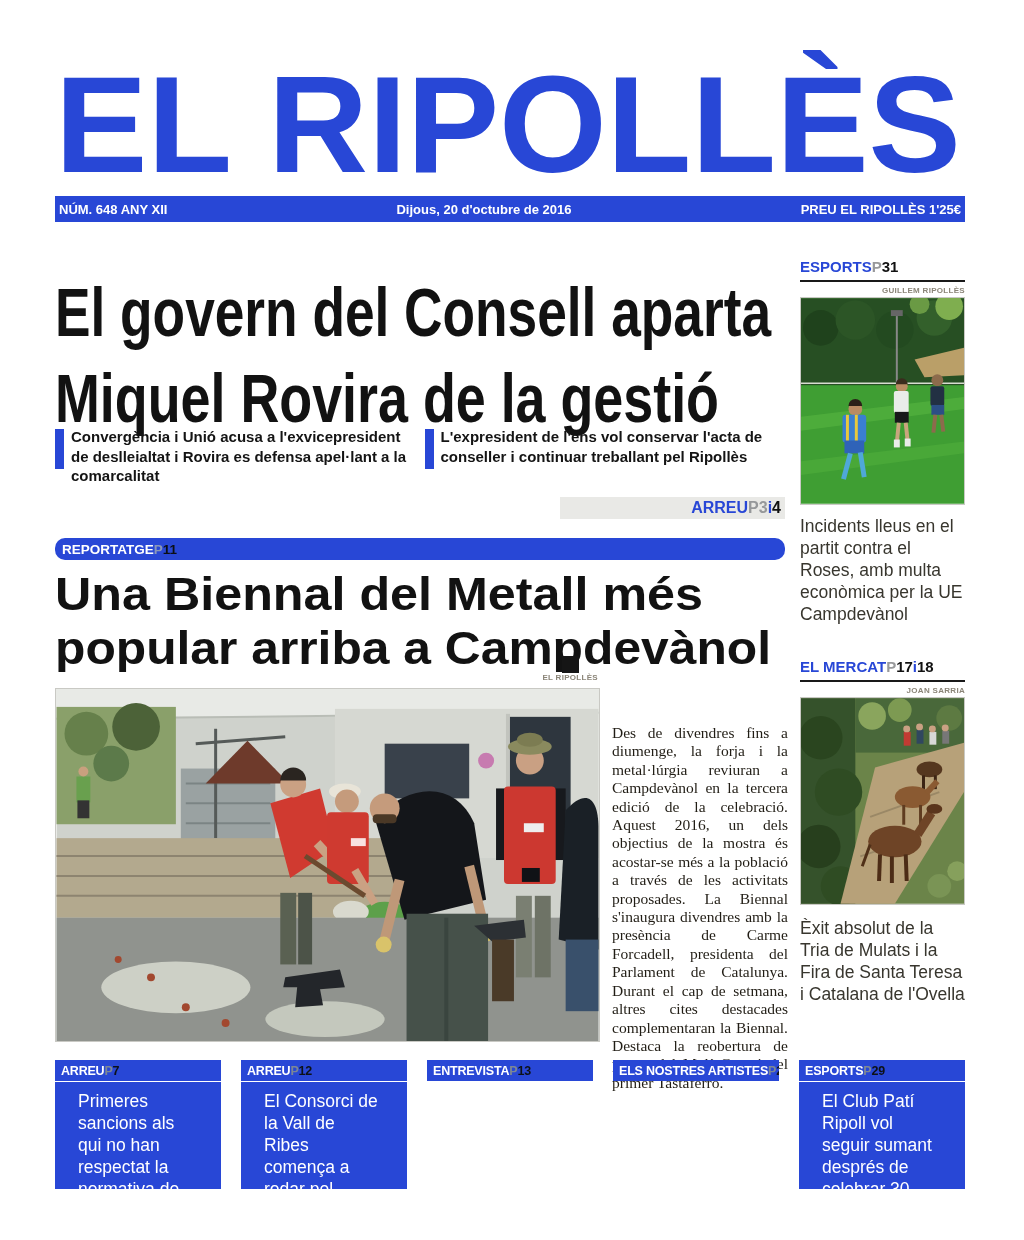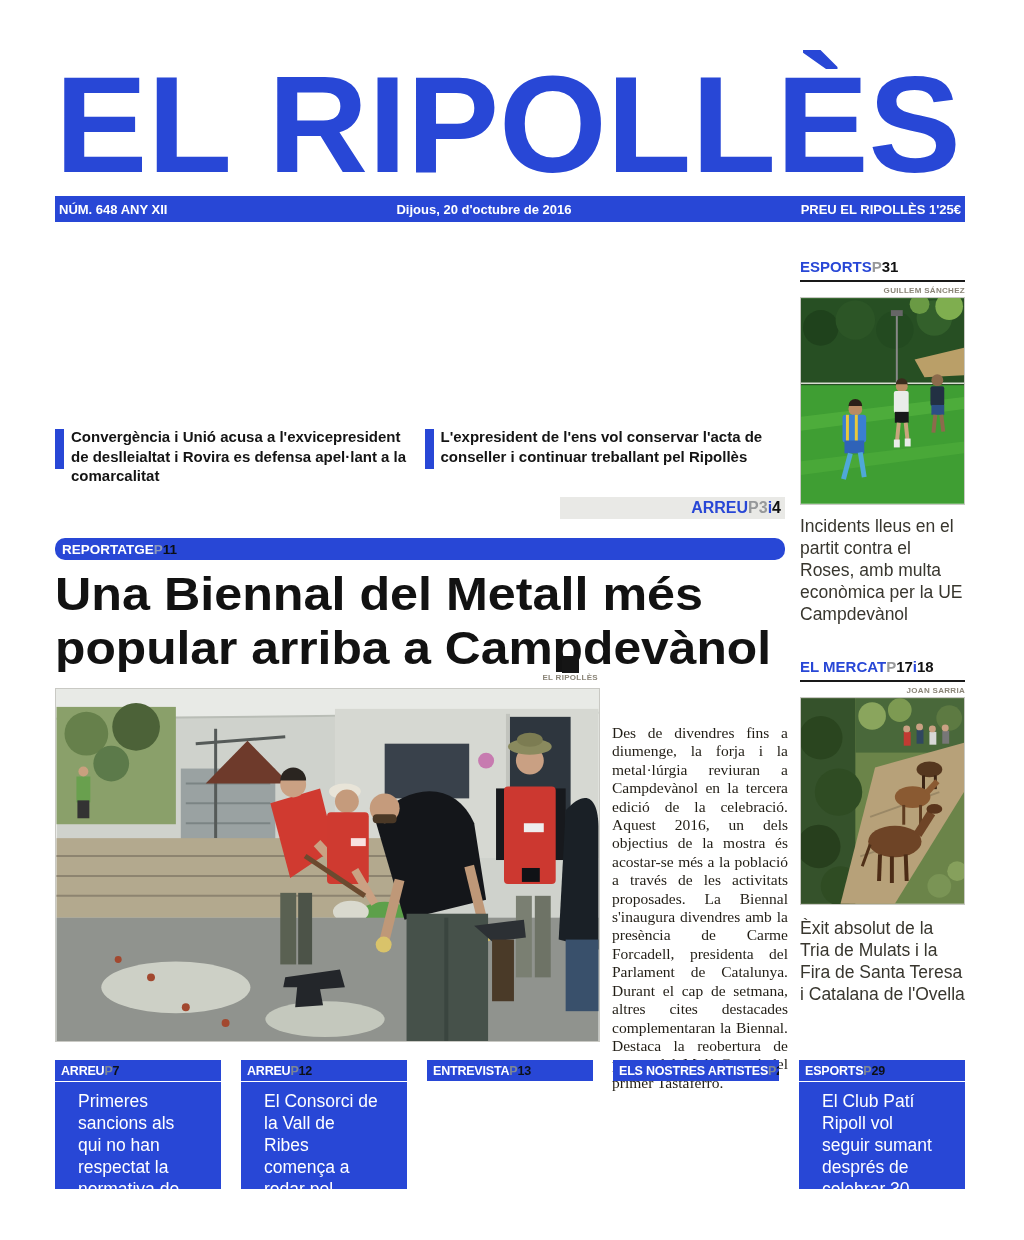--- a/index.html
+++ b/index.html
@@ -78,20 +78,26 @@
       <text x="0" y="134" font-size="138" textLength="906" lengthAdjust="spacingAndGlyphs">EL RIPOLLÈS</text>
     </svg>
   </div>
 
   <div class="abs dateline">
     <span>NÚM. 648 ANY XII</span>
     <span>Dijous, 20 d'octubre de 2016</span>
     <span>PREU EL RIPOLLÈS 1'25€</span>
   </div>
 
+  <div class="abs" style="left:55px;top:260px;width:732px;height:184px;">
+    <svg class="headline-svg" width="732" height="184" viewBox="0 0 732 184">
+      <text x="0" y="76" font-size="68" textLength="716" lengthAdjust="spacingAndGlyphs">El govern del Consell aparta</text>
+      <text x="0" y="162" font-size="68" textLength="664" lengthAdjust="spacingAndGlyphs">Miquel Rovira de la gestió</text>
+    </svg>
+  </div>
 
   <div class="abs bullets">
     <div class="bullet">
       <span class="bullet-bar"></span>
       <span class="bullet-text">Convergència i Unió acusa a l'exvicepresident de deslleialtat i Rovira es defensa apel·lant a la comarcalitat</span>
     </div>
     <div class="bullet">
       <span class="bullet-bar"></span>
       <span class="bullet-text">L'expresident de l'ens vol conservar l'acta de conseller i continuar treballant pel Ripollès</span>
     </div>
@@ -103,21 +109,21 @@
       <span class="pr-blue">i</span>
       <span class="pr-dark">4</span>
     </div>
 
   <div class="abs" style="left:800px;top:258px;width:165px;">
     <div class="rail-kicker">
         <span class="rk-label">ESPORTS</span>
         <span class="rk-p">P</span>
         <span class="rk-n">31</span>
       </div>
-    <div class="photo-credit" style="margin-top:4px;">GUILLEM SÁNCHEZ</div>
+    <div class="photo-credit" style="margin-top:4px;">GUILLEM RIPOLLÈS</div>
     <div class="photo-frame" style="margin-top:2px;width:165px;height:208px;">
       <svg width="163" height="206" viewBox="0 0 165 208">
         <rect x="0" y="0" width="165" height="208" fill="#3f9e33"></rect>
         <rect x="0" y="0" width="165" height="88" fill="#274f23"></rect>
         <circle cx="20" cy="30" r="18" fill="#1f421c"></circle>
           <circle cx="55" cy="22" r="20" fill="#2c5526"></circle>
         <circle cx="95" cy="32" r="19" fill="#234a20"></circle>
           <circle cx="135" cy="20" r="18" fill="#33602b"></circle>
         <circle cx="150" cy="8" r="14" fill="#7fae4f"></circle>
           <circle cx="120" cy="6" r="10" fill="#6a9a44"></circle>

